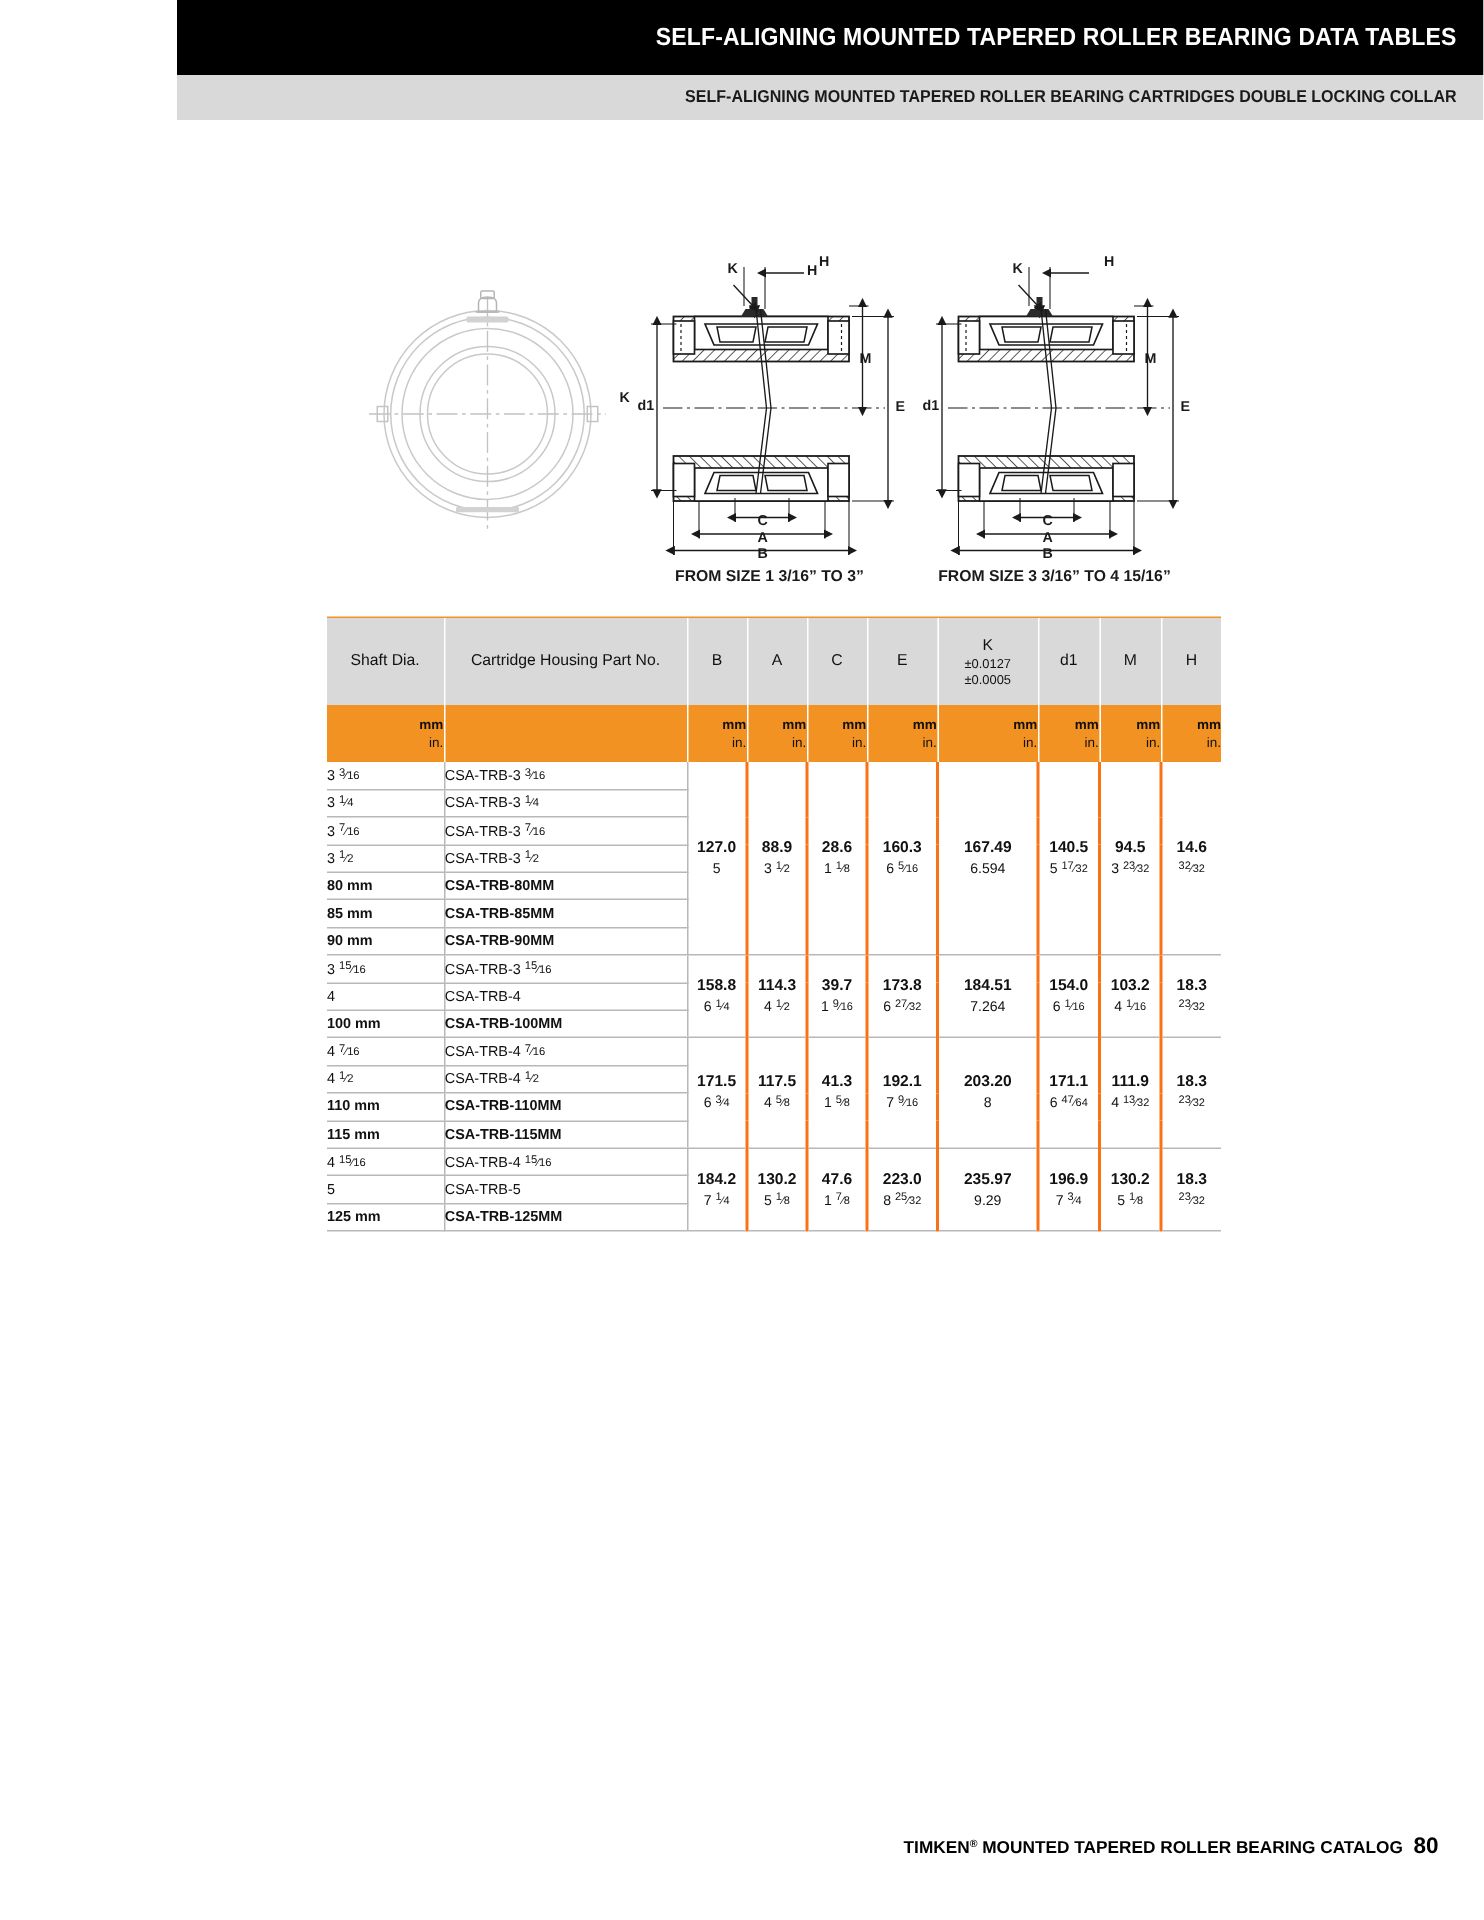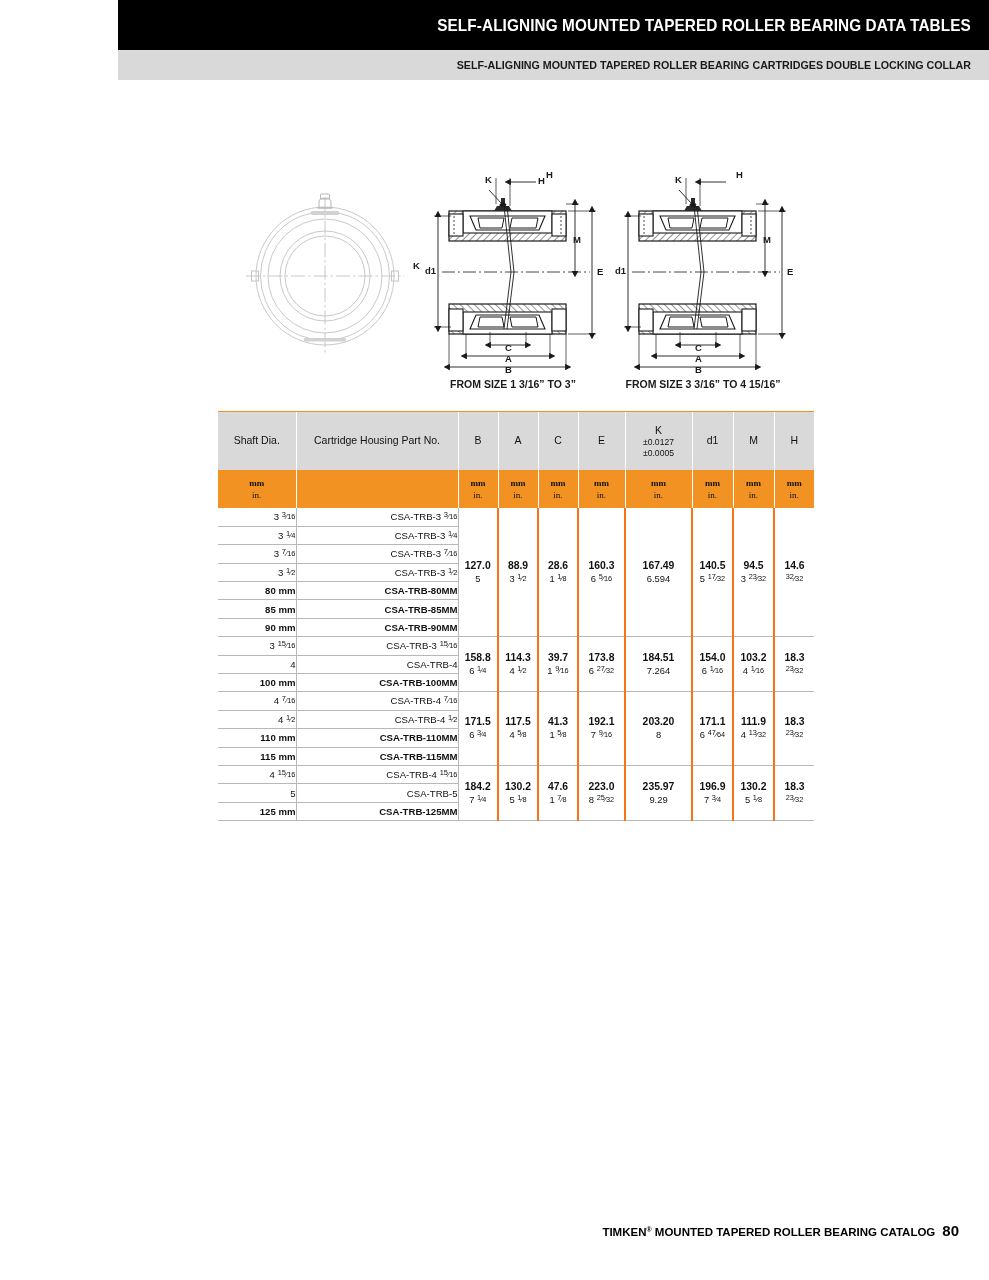--- a/index.html
+++ b/index.html
@@ -65,31 +65,31 @@
     color: #111;
     line-height: 1.25;
   }
   .hrow th:last-child { border-right: none; }
   .hrow th .ktol { font-size: 8.6px; display: block; }
 
   .urow td {
     background: #f29222;
     border-right: 1px solid #ffffff;
     height: 38px;
-    text-align: center; vertical-align: middle;
-    font-size: 9px; line-height: 1.35; color: #111; font-family: Liberation Serif, serif;
+    text-align: right; vertical-align: middle;
+    font-size: 9px; line-height: 1.35; color: #111;
   }
   .urow td:last-child { border-right: none; }
   .urow td .u-mm { font-weight: bold; display: block; }
   .urow td .u-in { display: block; }
   .urow td.blank { }
 
   td.shaft, td.part {
     height: 18.4px;
-    text-align: right; vertical-align: middle;
+    text-align: left; vertical-align: middle;
     font-size: 9.6px;
     border-bottom: 1px solid #b8b8b8;
     background: #fff; color: #111; margin-top: 10px;
   }
   td.shaft { border-right: 1px solid #b8b8b8; }
   td.part { border-right: 1px solid #b8b8b8; }
   td.shaft.metric, td.part.metric { font-weight: bold; }
 
   td.val {
     text-align: center; vertical-align: middle;

